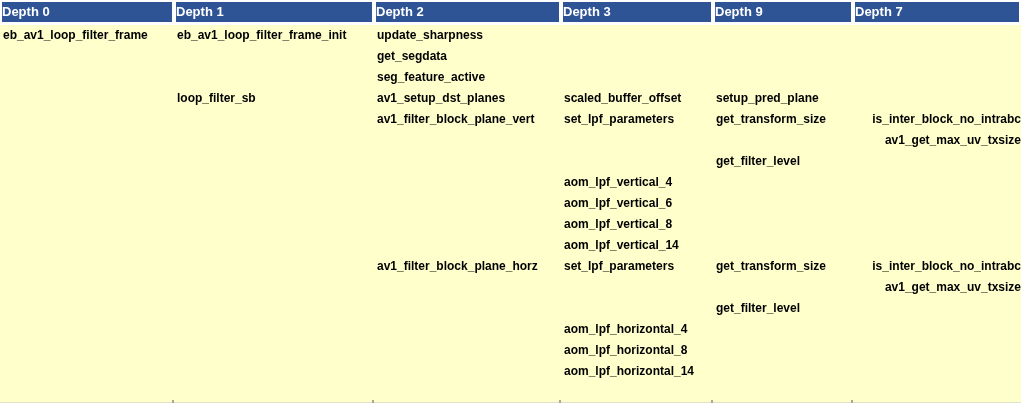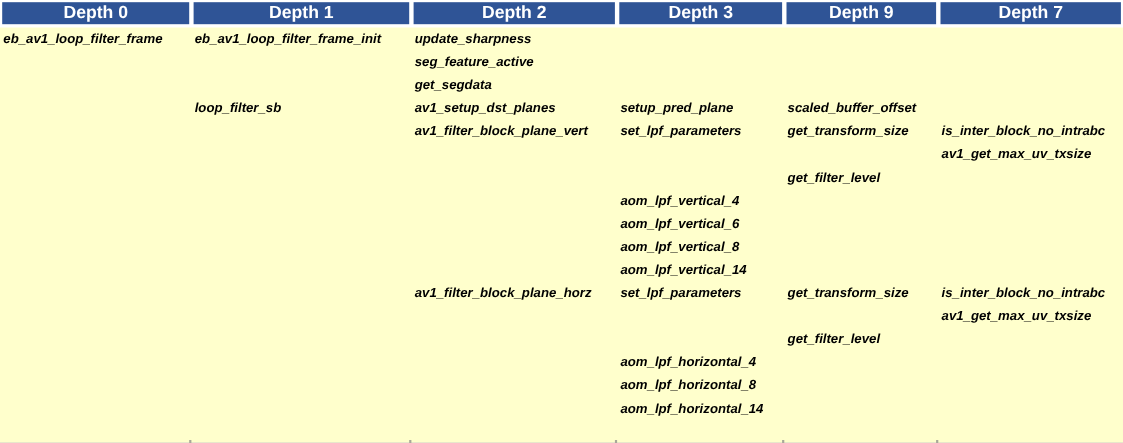--- a/index.html
+++ b/index.html
@@ -18,49 +18,48 @@
     display: grid;
     grid-template-columns: 174px 200px 187px 152px 140px 168px;
     height: 25px;
     background: #FFFFFF;
   }
   .hcell {
     margin: 2px 2px 3px 2px;
     background: #2F5496;
     color: #FFFFFF;
     font-weight: bold;
-    font-size: 16px;
+    font-size: 13px;
     line-height: 20px;
-    text-align: center;
+    text-align: left;
     white-space: nowrap;
     overflow: hidden;
   }
   .body-rows {
     position: absolute;
     top: 25px;
     left: 0;
     width: 1021px;
     height: 278px;
-    font-style: italic;
   }
   .row {
     display: grid;
     grid-template-columns: 174px 200px 187px 152px 140px 168px;
     height: 21px;
   }
   .cell {
     padding-left: 3px;
     font-weight: bold;
     font-size: 12px;
     line-height: 21px;
     color: #000000;
     white-space: nowrap;
     overflow: visible;
   }
-  .cell.c5 { overflow: hidden; }
+  .cell.c5 { overflow: hidden; text-align: right; }
   .bottom-gridline {
     position: absolute;
     left: 0;
     bottom: 0;
     width: 1021px;
     height: 1px;
     background: #E3E1CB;
   }
   .tick {
     position: absolute;
@@ -94,39 +93,39 @@
       <div class="cell c0">eb_av1_loop_filter_frame</div>
       <div class="cell c1">eb_av1_loop_filter_frame_init</div>
       <div class="cell c2">update_sharpness</div>
       <div class="cell c3"></div>
       <div class="cell c4"></div>
       <div class="cell c5"></div>
     </div>
     <div class="row">
       <div class="cell c0"></div>
       <div class="cell c1"></div>
+      <div class="cell c2">get_segdata</div>
+      <div class="cell c3"></div>
+      <div class="cell c4"></div>
+      <div class="cell c5"></div>
+    </div>
+    <div class="row">
+      <div class="cell c0"></div>
+      <div class="cell c1"></div>
       <div class="cell c2">seg_feature_active</div>
-      <div class="cell c3"></div>
-      <div class="cell c4"></div>
-      <div class="cell c5"></div>
-    </div>
-    <div class="row">
-      <div class="cell c0"></div>
-      <div class="cell c1"></div>
-      <div class="cell c2">get_segdata</div>
       <div class="cell c3"></div>
       <div class="cell c4"></div>
       <div class="cell c5"></div>
     </div>
     <div class="row">
       <div class="cell c0"></div>
       <div class="cell c1">loop_filter_sb</div>
       <div class="cell c2">av1_setup_dst_planes</div>
+      <div class="cell c4">scaled_buffer_offset</div>
       <div class="cell c3">setup_pred_plane</div>
-      <div class="cell c4">scaled_buffer_offset</div>
       <div class="cell c5"></div>
     </div>
     <div class="row">
       <div class="cell c0"></div>
       <div class="cell c1"></div>
       <div class="cell c2">av1_filter_block_plane_vert</div>
       <div class="cell c3">set_lpf_parameters</div>
       <div class="cell c4">get_transform_size</div>
       <div class="cell c5">is_inter_block_no_intrabc</div>
     </div>

